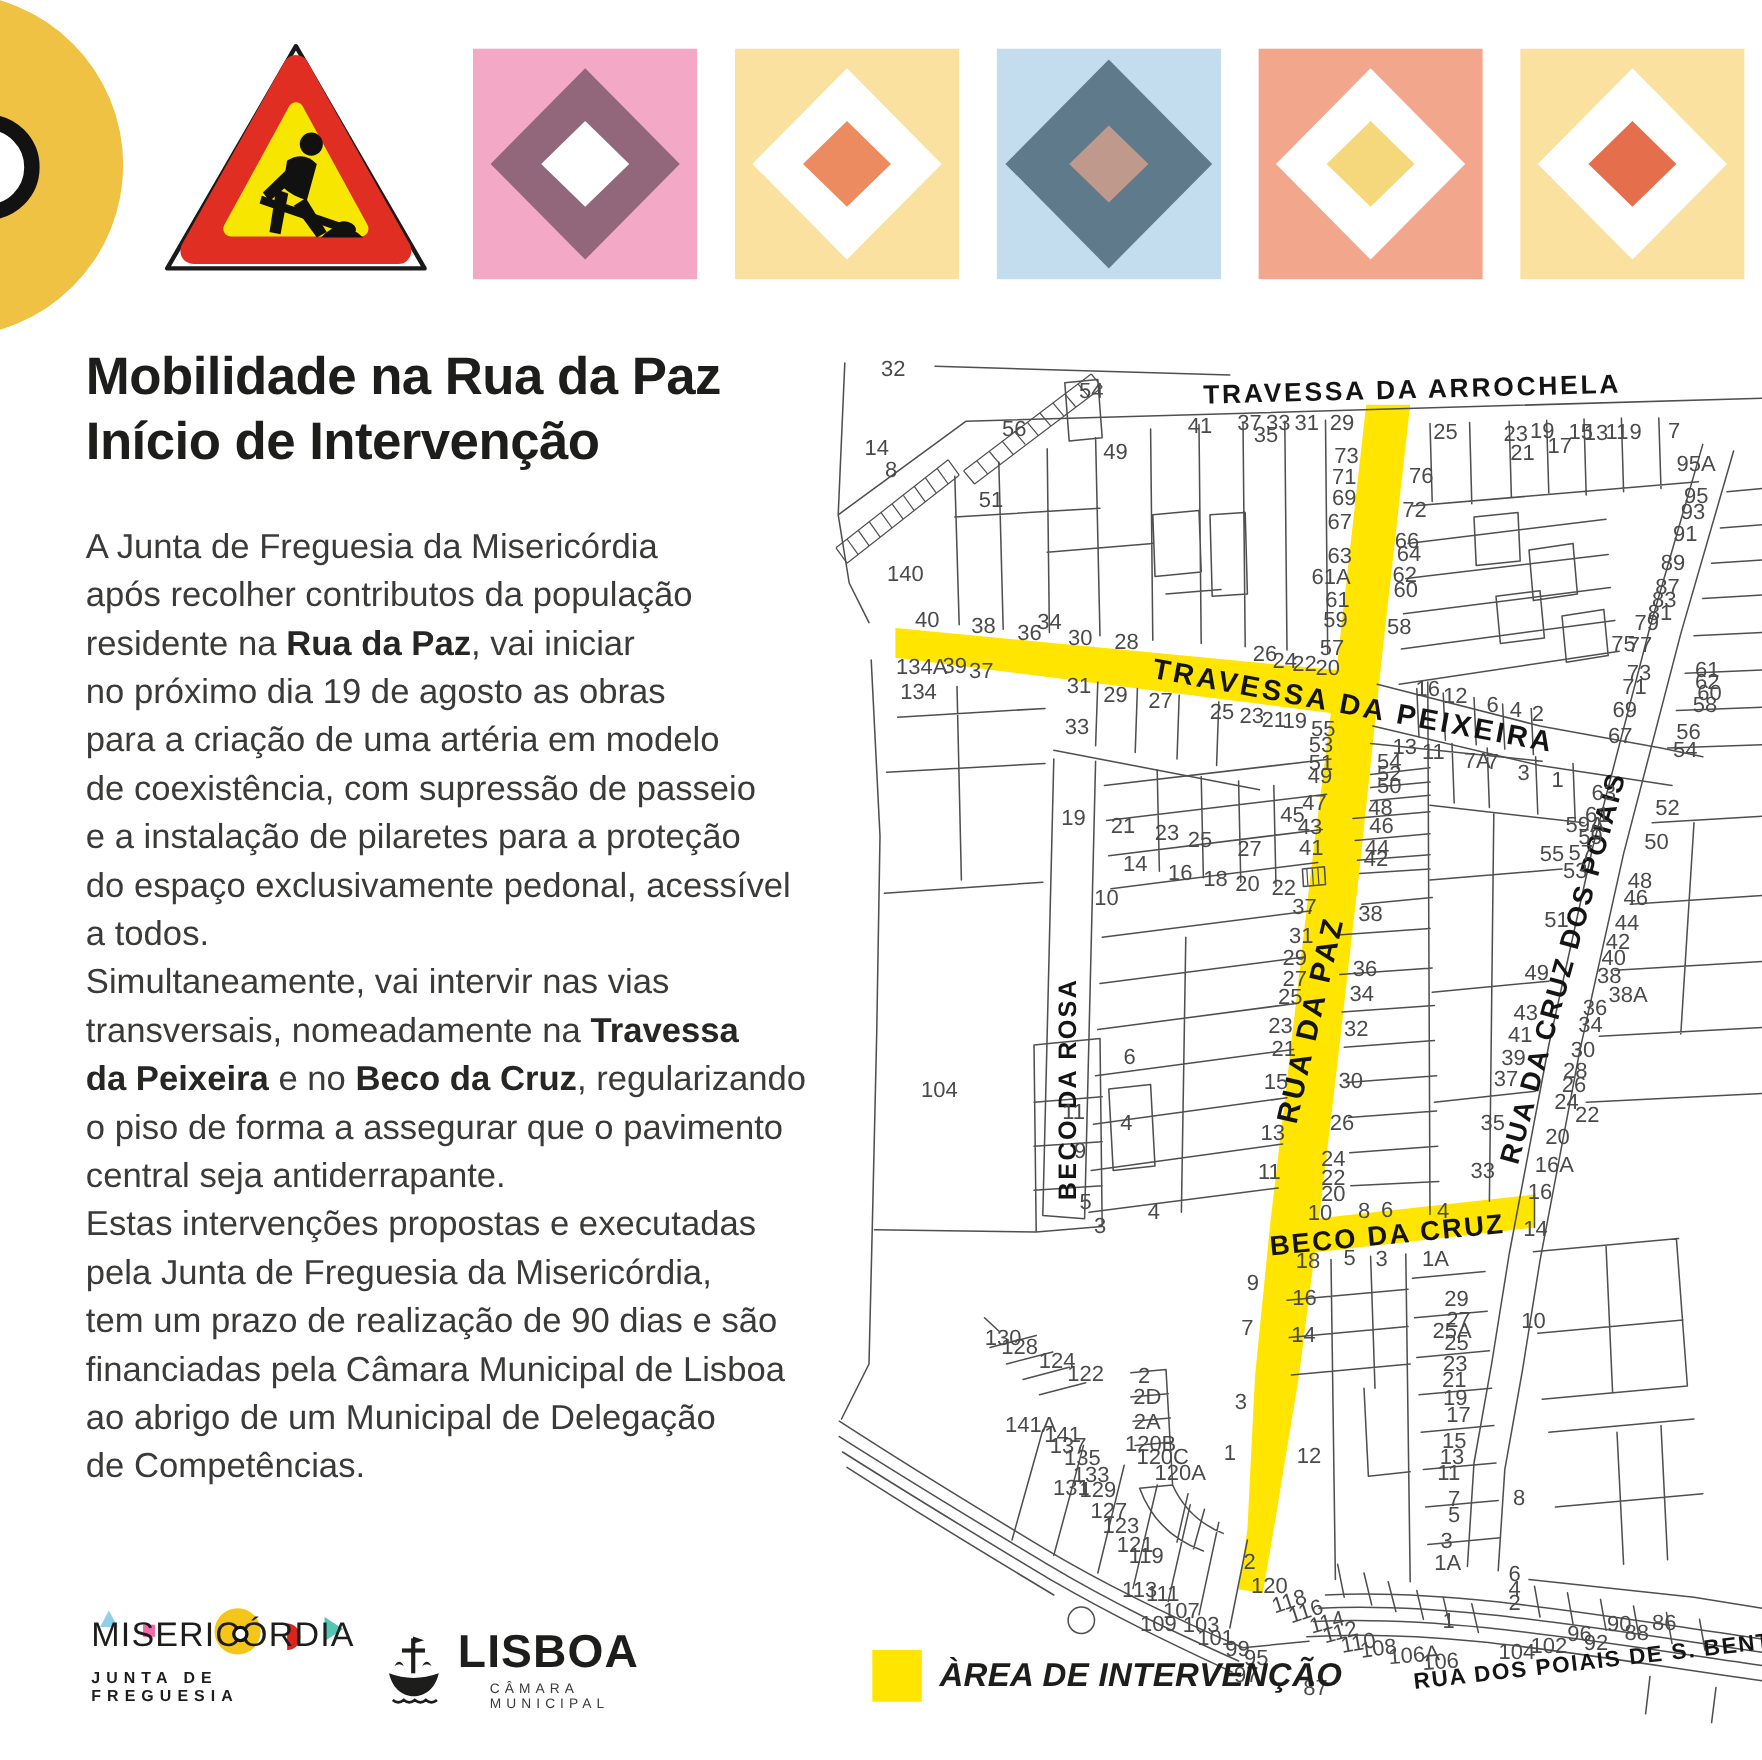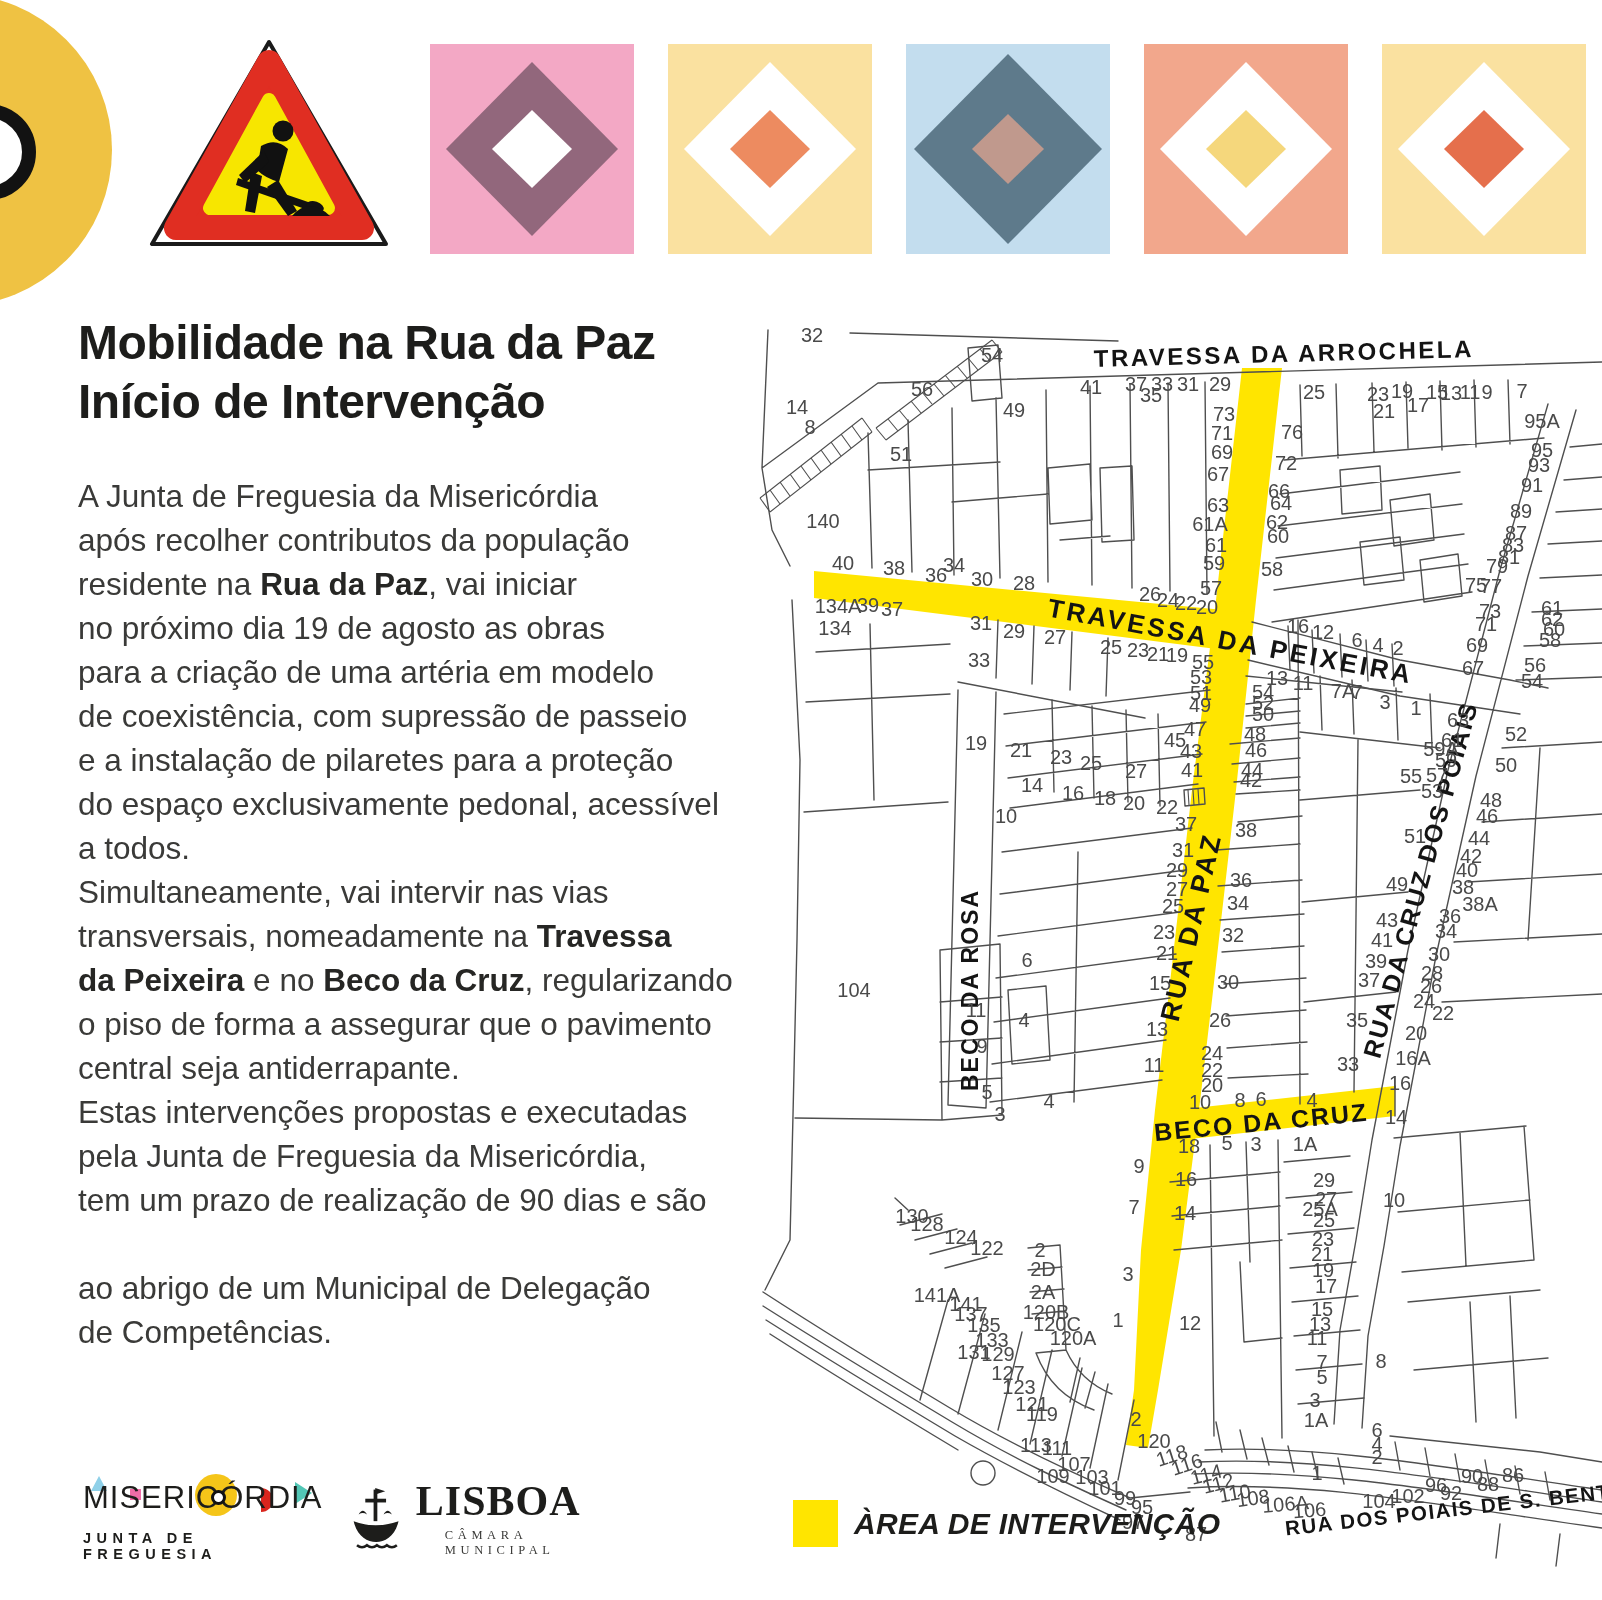--- a/index.html
+++ b/index.html
@@ -14,39 +14,39 @@
   .diamond-squares{position:absolute;left:0;top:0;width:1602px;height:300px;}
   .dsq{position:absolute;top:44px;width:204px;height:210px;}
   
   .title{position:absolute;left:78px;top:314px;margin:0;font-size:48px;font-weight:700;
          line-height:1.22;color:#1d1d1b;letter-spacing:-0.5px;}
   .body-text{position:absolute;left:78px;top:474px;width:715px;font-size:31.5px;
              line-height:44px;color:#3a3a38;}
   .body-text strong{color:#262624;font-weight:700;}
   .para2{}
   
-  .logo-mis{position:absolute;left:83px;top:1468px;width:250px;height:92px;margin-top:12px;}
+  .logo-mis{position:absolute;left:83px;top:1468px;width:250px;height:92px;}
   .logo-mis .word{position:relative;z-index:2;font-size:31px;font-weight:400;color:#1d1d1b;
                   letter-spacing:1px;}
   .logo-mis .sub{position:relative;z-index:2;margin-top:14px;font-size:14.5px;font-weight:700;
                  letter-spacing:5.5px;color:#1d1d1b;}
   .mis-circle{position:absolute;left:112px;top:-6px;width:42px;height:42px;border-radius:50%;
               background:#F5C519;z-index:1;}
   .mis-ring{position:absolute;left:128px;top:10px;width:9px;height:9px;border-radius:50%;
             border:3px solid #121212;background:#fff;z-index:3;}
   .mis-tri-blue{position:absolute;left:8px;top:-4px;width:0;height:0;z-index:1;
             border-left:8px solid transparent;border-right:8px solid transparent;
             border-bottom:15px solid #8FD0E8;}
   .mis-sq-pink{position:absolute;left:47px;top:9px;width:11px;height:11px;background:#F06CA8;z-index:1;}
   .mis-half-red{position:absolute;left:178px;top:8px;width:12px;height:24px;background:#D9251D;
             border-radius:0 24px 24px 0;z-index:1;}
   .mis-tri-teal{position:absolute;left:212px;top:2px;width:0;height:0;z-index:1;
             border-top:11px solid transparent;border-bottom:11px solid transparent;
             border-left:17px solid #52C6B5;}
-  .logo-lis{position:absolute;left:352px;top:1480px;width:260px;height:80px;display:flex;align-items:flex-start;font-family:Liberation Serif, serif;}
+  .logo-lis{position:absolute;left:352px;top:1480px;width:260px;height:80px;display:flex;align-items:flex-start;}
   .logo-lis .txt{margin-left:14px;}
   .logo-lis .name{font-size:42px;font-weight:700;color:#1d1d1b;letter-spacing:1px;line-height:1;}
   .logo-lis .sub{margin-top:6px;font-size:12.5px;font-weight:400;letter-spacing:4.6px;color:#3c3c3a;margin-left:29px;}
   
   .legend{position:absolute;left:793px;top:1500px;display:flex;align-items:center;z-index:5;font-style:italic;}
   .legend .swatch{width:45px;height:47px;}
   .legend .lab{margin-left:16px;font-size:30px;font-weight:700;color:#1d1d1b;letter-spacing:0.3px;}
   
   svg.map{position:absolute;left:0;top:0;}
   .parcel{fill:none;stroke:#4f4f4f;stroke-width:1.4;stroke-linejoin:round;stroke-linecap:round;}
@@ -103,21 +103,21 @@
             <polygon points="51,9 94,52.5 51,96 8,52.5" fill="#FFFFFF"></polygon>
             <polygon points="51,33 71,52.5 51,72 31,52.5" fill="#E56F4C"></polygon>
           </svg></div>
       </div>
   </div>
 
   <h1 class="title"><span>Mobilidade na Rua da Paz</span><br><span>Início de Intervenção</span></h1>
 
   <div class="body-text" id="paragraphs">
       <div class="para"><span>A Junta de Freguesia da Misericórdia</span><br><span>após recolher contributos da população</span><br><span>residente na </span><strong>Rua da Paz</strong><span>, vai iniciar</span><br><span>no próximo dia 19 de agosto as obras</span><br><span>para a criação de uma artéria em modelo</span><br><span>de coexistência, com supressão de passeio</span><br><span>e a instalação de pilaretes para a proteção</span><br><span>do espaço exclusivamente pedonal, acessível</span><br><span>a todos.</span><br><span>Simultaneamente, vai intervir nas vias</span><br><span>transversais, nomeadamente na </span><strong>Travessa</strong><br><strong>da Peixeira</strong><span> e no </span><strong>Beco da Cruz</strong><span>, regularizando</span><br><span>o piso de forma a assegurar que o pavimento</span><br><span>central seja antiderrapante.</span></div>
-      <div class="para para2"><span>Estas intervenções propostas e executadas</span><br><span>pela Junta de Freguesia da Misericórdia,</span><br><span>tem um prazo de realização de 90 dias e são</span><br><br><span>ao abrigo de um Municipal de Delegação</span><br><span>de Competências.</span></div>
+      <div class="para para2"><span>Estas intervenções propostas e executadas</span><br><span>pela Junta de Freguesia da Misericórdia,</span><br><span>tem um prazo de realização de 90 dias e são</span><br><span>financiadas pela Câmara Municipal de Lisboa</span><br><span>ao abrigo de um Municipal de Delegação</span><br><span>de Competências.</span></div>
     </div>
 
   <svg class="map" width="1602" height="1600" viewBox="0 0 1602 1600">
 
     <g>
       <path id="yellow-paz" d="M1242,368 L1282,368 L1256,600 L1236,790 L1212,1000 L1199,1110 L1181,1250 L1158,1390 L1148,1448
                L1126,1445 L1134,1390 L1141,1250 L1155,1110 L1168,1000 L1192,790 L1216,600 Z" fill="#FFE500"></path>
       <path id="yellow-peixeira" d="M814,571 L1245,612 L1240,652 L814,598 Z" fill="#FFE500"></path>
       <path id="yellow-cruz" d="M1158,1112 L1395,1086 L1395,1116 L1164,1142 Z" fill="#FFE500"></path>
     </g>

